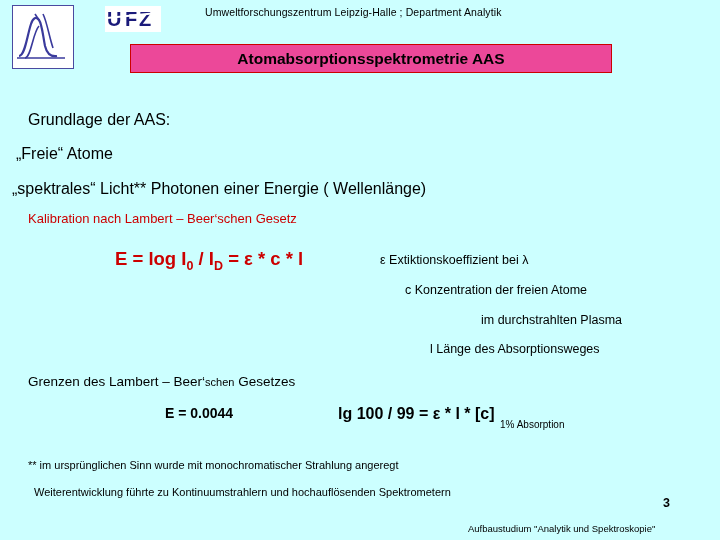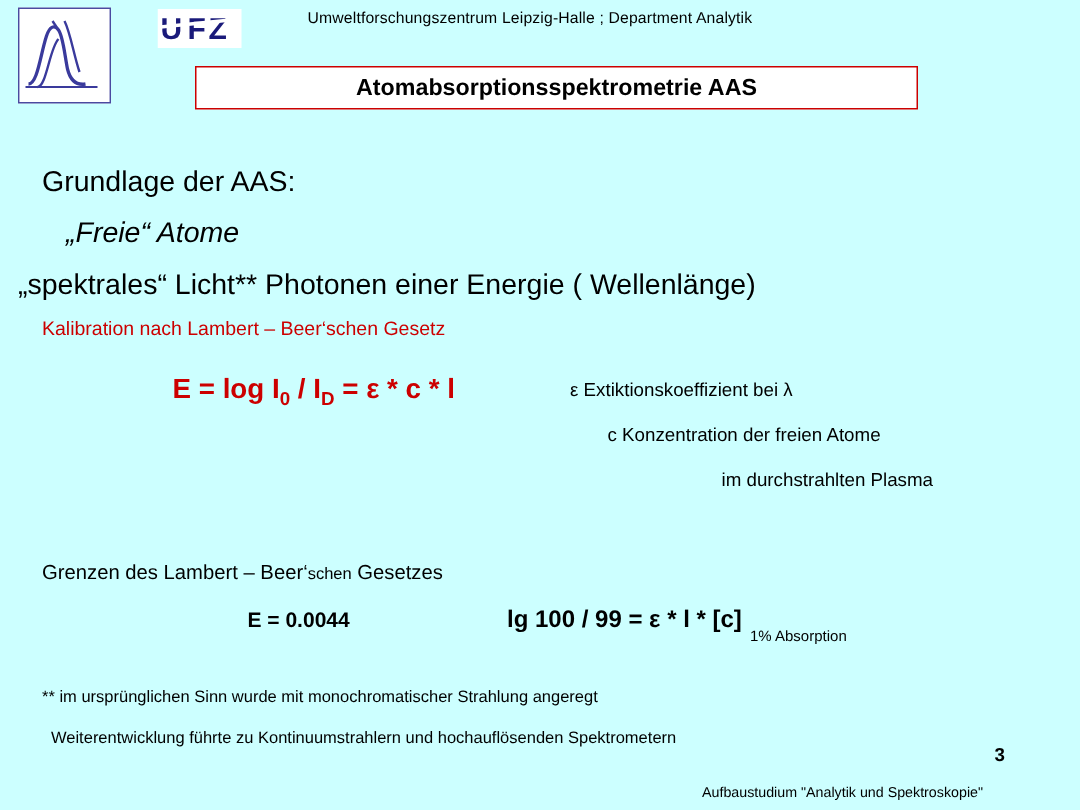--- a/index.html
+++ b/index.html
@@ -54,42 +54,42 @@
   }
 
   
   .title-box {
     position: absolute;
     left: 130px;
     top: 44px;
     width: 480px;
     height: 27px;
     border: 1px solid #cc0000;
-    background: #ffffff;
+    background: #ec4899;
     display: flex;
     align-items: center;
     justify-content: center;
   }
   .title-box .title-text {
     font-size: 15.5px;
     font-weight: bold;
     color: #000000;
   }
 
   
   .line {
     position: absolute;
-    font-size: 19px;
+    font-size: 16px;
     color: #000000;
     white-space: nowrap;
   }
   .red { color: #cc0000; }
 
   .l-grundlage { left: 28px; top: 111px; }
-  .l-freie     { left: 44px; top: 145px; font-style: italic; }
+  .l-freie     { left: 16px; top: 145px; }
   .l-spektral  { left: 12px; top: 180px; }
   .l-kalib     { left: 28px; top: 211px; font-size: 13px; }
 
   .formula {
     position: absolute;
     left: 95px;
     top: 248px;
     font-size: 18.5px;
     font-weight: bold;
     color: #cc0000;
@@ -209,20 +209,21 @@
   <div class="line l-spektral">„spektrales“ Licht**   Photonen einer Energie ( Wellenlänge)</div>
   <div class="line l-kalib red">Kalibration nach Lambert – Beer‘schen Gesetz</div>
 
   <div class="formula">
     <span>E = log I</span><span class="sub">0</span><span> / I</span><span class="sub">D</span><span> =  ε * c  * l</span>
   </div>
 
   <div class="expl e1">ε  Extiktionskoeffizient bei λ</div>
   <div class="expl e2">c Konzentration der freien Atome</div>
   <div class="expl e3">im durchstrahlten Plasma</div>
+  <div class="expl e4">l  Länge des Absorptionsweges</div>
 
   <div class="line l-grenzen">
     <span>Grenzen des Lambert – Beer‘</span><span class="small">schen</span><span> Gesetzes</span>
   </div>
 
   <div class="row-e">E = 0.0044</div>
   <div class="row-lg">lg 100 / 99 = ε * l * [c]</div>
   <div class="row-abs">1% Absorption</div>
 
   <div class="foot1">** im ursprünglichen Sinn wurde mit monochromatischer Strahlung angeregt</div>

